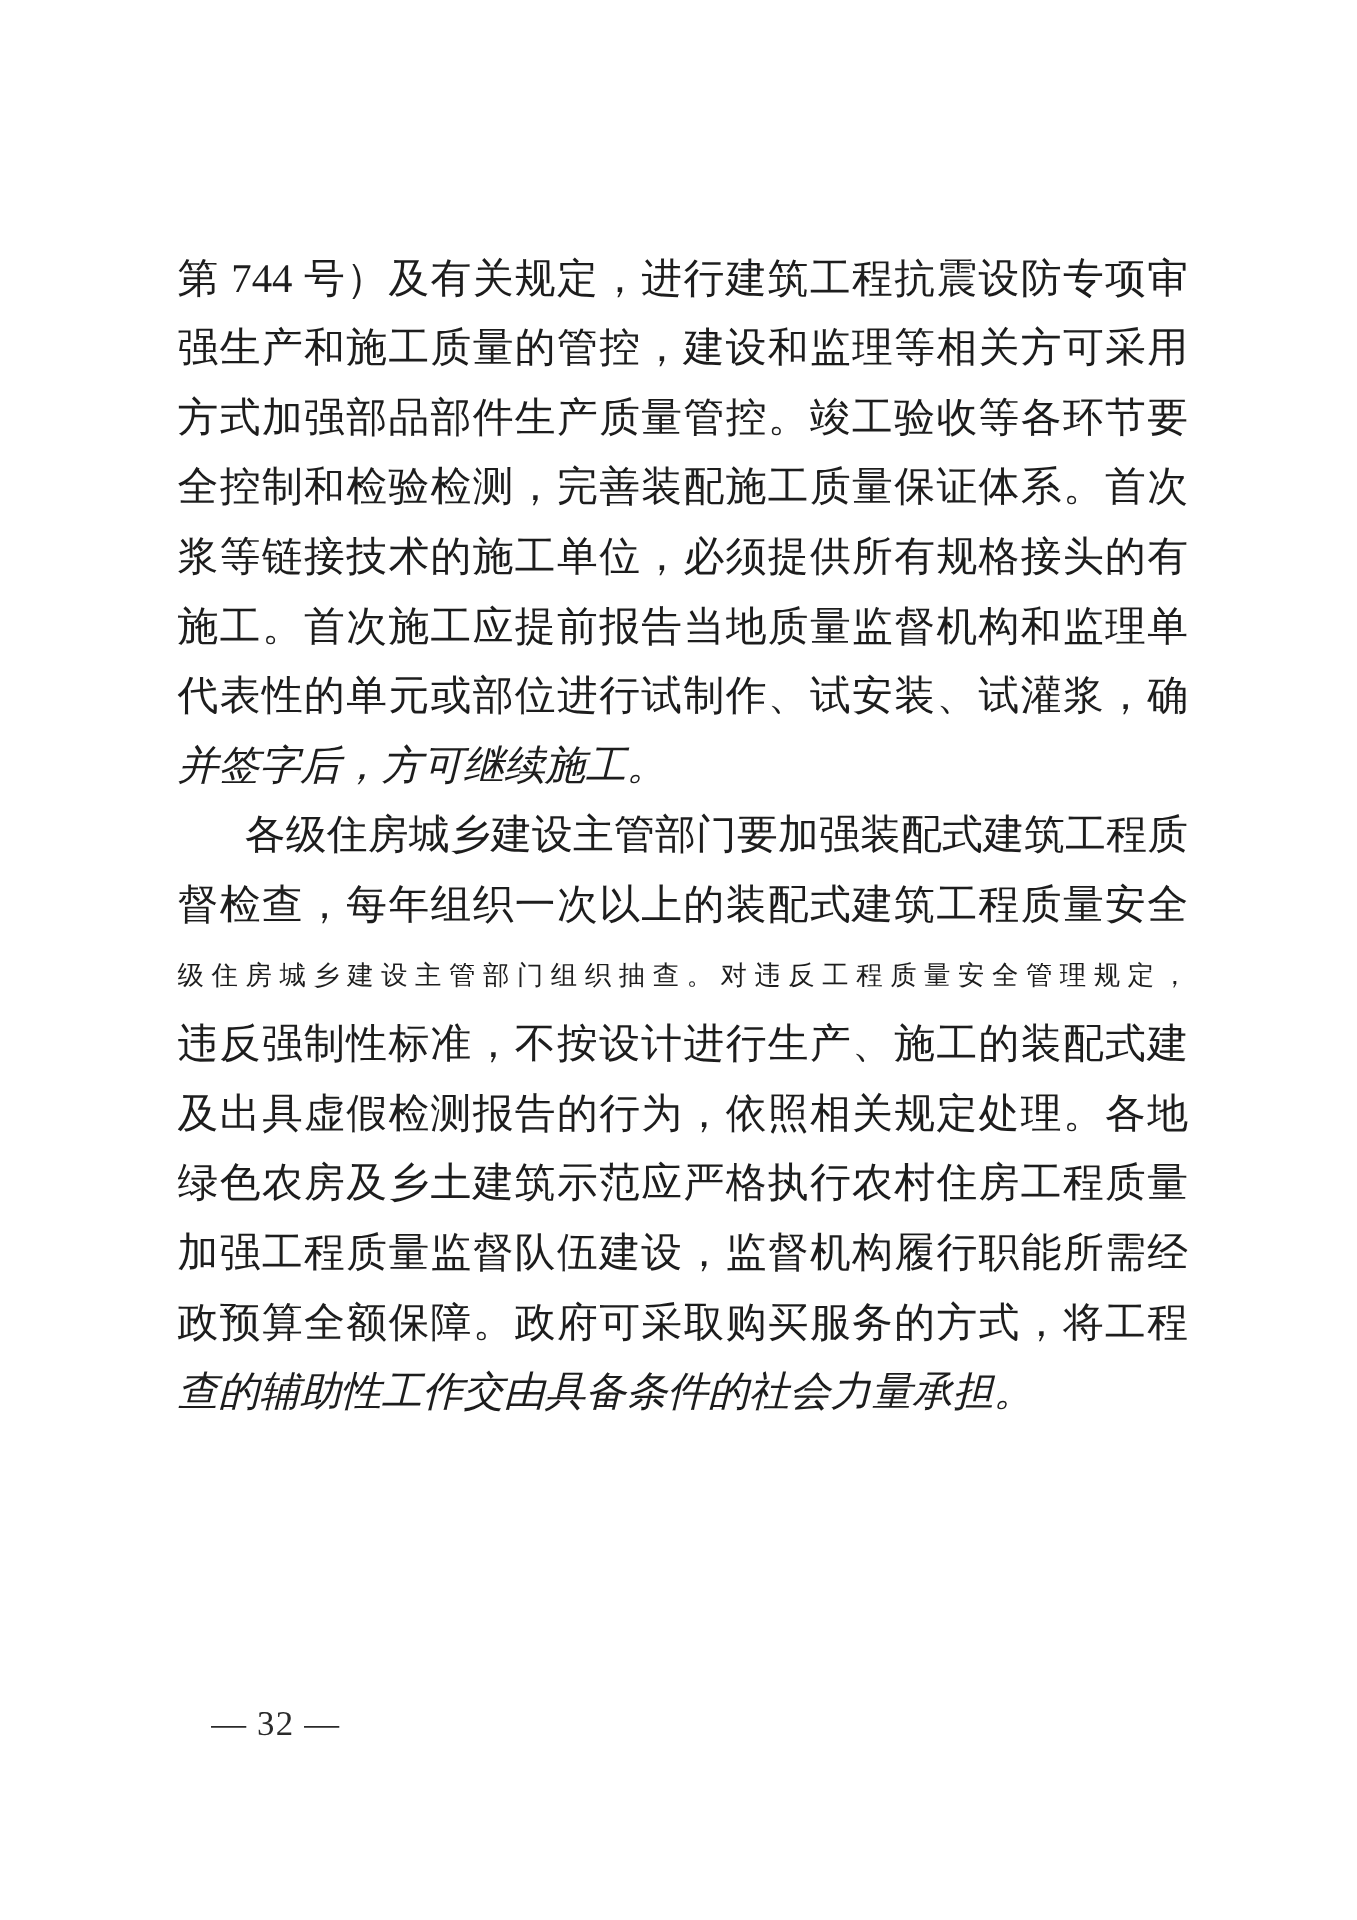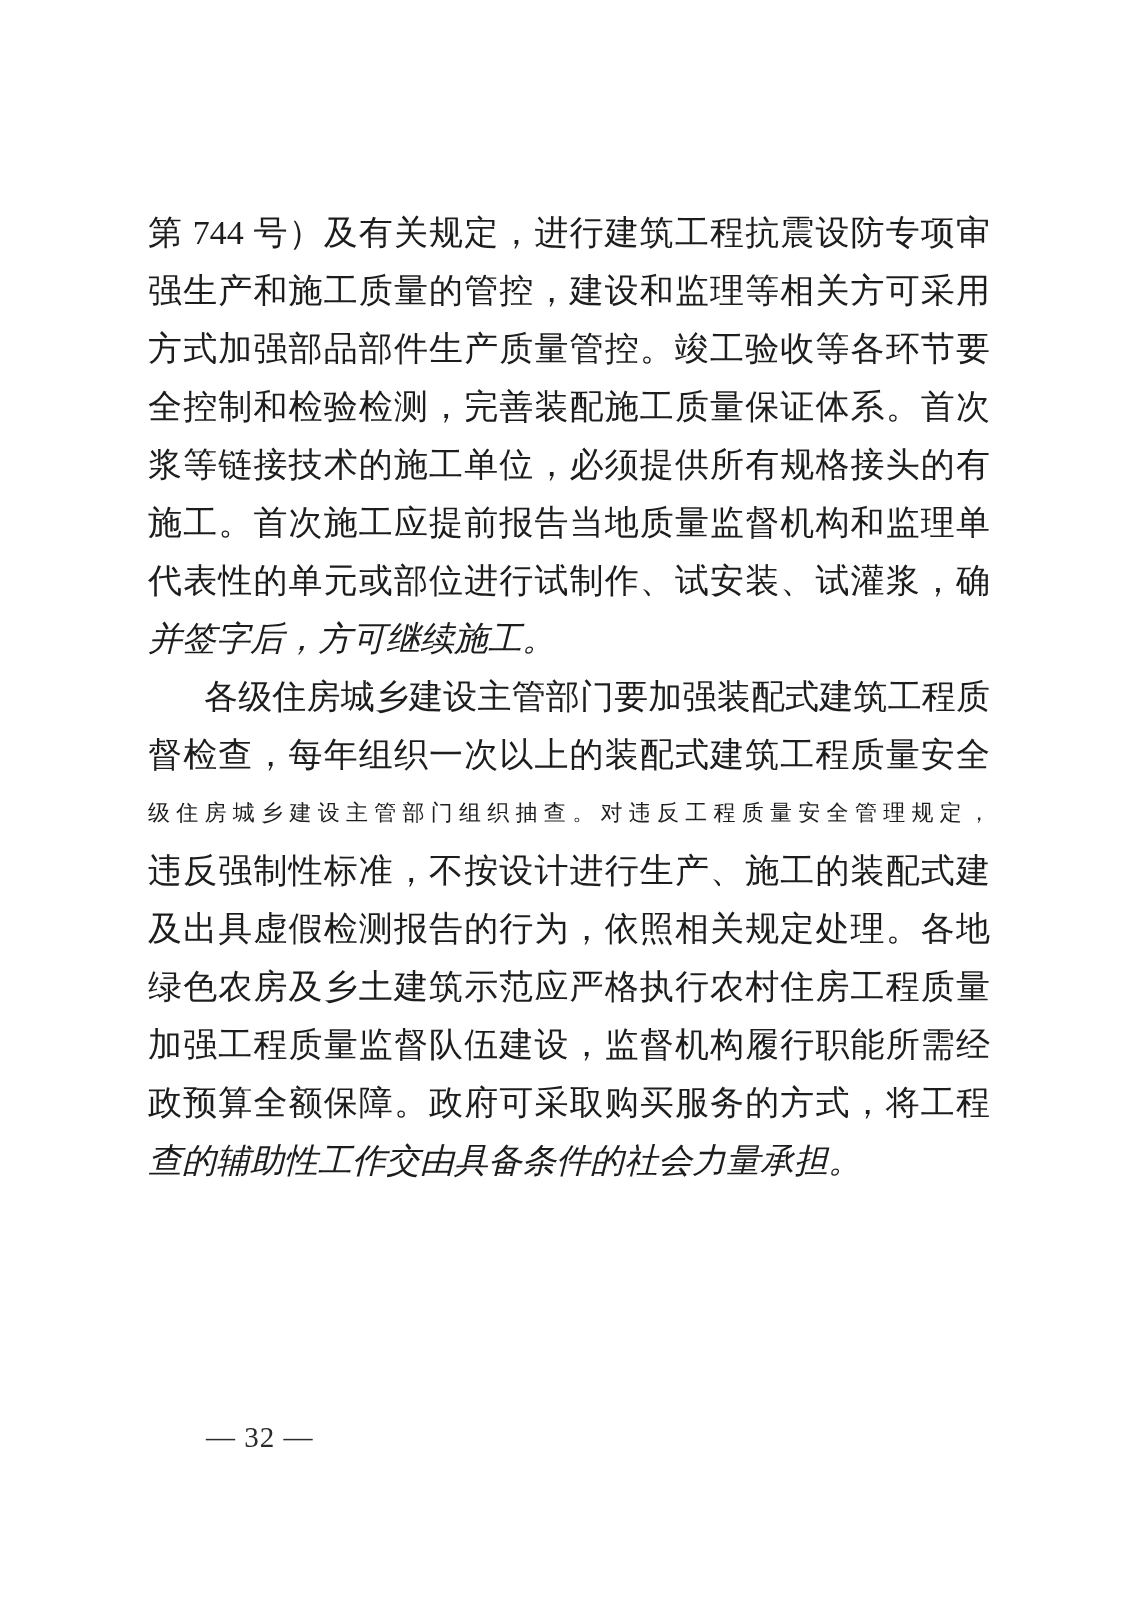--- a/index.html
+++ b/index.html
@@ -37,21 +37,20 @@
   .bold { font-weight: 700; }
   .footer {
     position: absolute;
     left: 176px;
     top: 1408px;
     font-size: 29px;
     line-height: 58px;
     letter-spacing: 1px;
     color: #2a2a2a;
     white-space: pre;
-    margin-left: 30px;
   }
 </style>
 </head>
 <body>
 
 <div class="page">
   <div class="text-block">
 
     <div class="para">
       <div class="line">第 744 号）及有关规定，进行建筑工程抗震设防专项审查审批。加</div>

